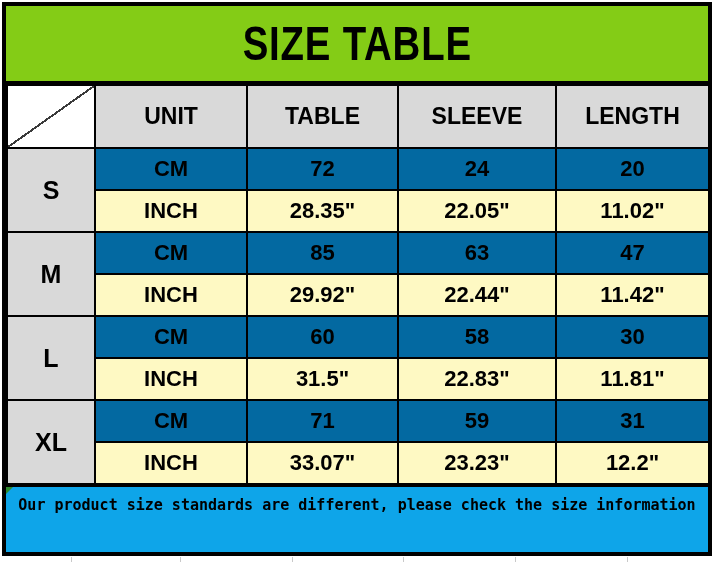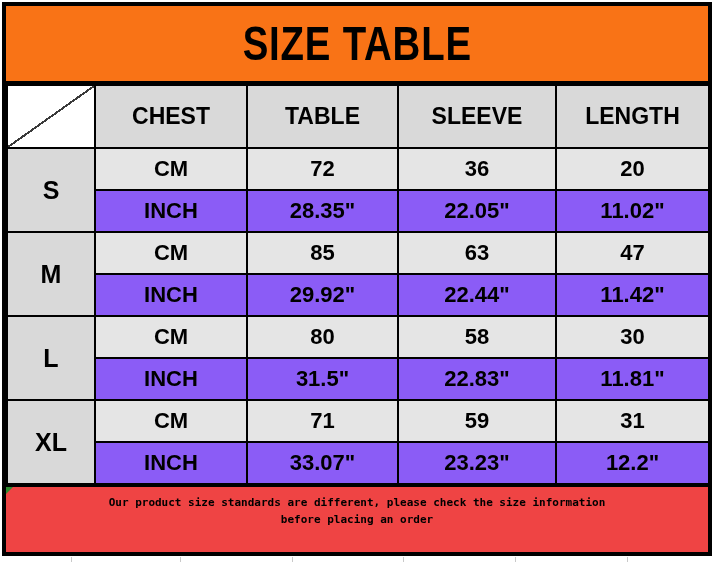--- a/index.html
+++ b/index.html
@@ -18,21 +18,21 @@
     box-sizing: border-box;
     border: 4px solid #000000;
     background: #ffffff;
     display: flex;
     flex-direction: column;
   }
   .titlebar {
     flex: none;
     height: 78px;
     box-sizing: border-box;
-    background: #f97316;
+    background: #84cc16;
     border-bottom: 3px solid #000000;
     display: flex;
     align-items: center;
     justify-content: center;
   }
   .title-text {
     font-size: 48px;
     font-weight: bold;
     color: #000000;
     letter-spacing: 1px;
@@ -60,33 +60,33 @@
   .size-grid th { background: #d9d9d9; font-size: 23px; font-weight: bold; }
   td.diag {
     background-color: #ffffff;
     background-image: linear-gradient(to bottom right,
       transparent calc(50% - 1px),
       #3a3a3a calc(50% - 1px),
       #3a3a3a calc(50% + 1px),
       transparent calc(50% + 1px));
   }
   td.size-cell { background: #d9d9d9; font-size: 25px; }
-  td.w { background: #e5e5e5; }
-  td.g { background: #8b5cf6; }
+  td.w { background: #0369a1; }
+  td.g { background: #fef9c3; }
   .note {
     flex: 1;
     position: relative;
     border-top: 2px solid #000000;
-    background: #ef4444;
+    background: #0ea5e9;
     text-align: center;
     padding-top: 7px;
     box-sizing: border-box;
     font-family: "DejaVu Sans Mono", "Liberation Mono", monospace;
     font-weight: bold;
-    font-size: 11px;
+    font-size: 15px;
     line-height: 1.55;
     color: #000000;
   }
   .note-line { white-space: nowrap; }
   .corner-marker {
     position: absolute;
     left: 0; top: 0;
     width: 0; height: 0;
     border-top: 7px solid #2e8b2e;
     border-right: 7px solid transparent;
@@ -113,31 +113,31 @@
       <colgroup>
         <col style="width:88px">
         <col style="width:152px">
         <col style="width:151px">
         <col style="width:158px">
         <col style="width:153px">
       </colgroup>
       <tbody>
         <tr class="hrow">
           <td class="diag"></td>
-          <th>CHEST</th>
+          <th>UNIT</th>
           <th>TABLE</th>
           <th>SLEEVE</th>
           <th>LENGTH</th>
         </tr>
 
         <tr class="drow">
           <td class="size-cell" rowspan="2">S</td>
           <td class="w">CM</td>
           <td class="w">72</td>
-          <td class="w">36</td>
+          <td class="w">24</td>
           <td class="w">20</td>
         </tr>
         <tr class="drow">
           <td class="g">INCH</td>
           <td class="g">28.35"</td>
           <td class="g">22.05"</td>
           <td class="g">11.02"</td>
         </tr>
 
         <tr class="drow">
@@ -150,21 +150,21 @@
         <tr class="drow">
           <td class="g">INCH</td>
           <td class="g">29.92"</td>
           <td class="g">22.44"</td>
           <td class="g">11.42"</td>
         </tr>
 
         <tr class="drow">
           <td class="size-cell" rowspan="2">L</td>
           <td class="w">CM</td>
-          <td class="w">80</td>
+          <td class="w">60</td>
           <td class="w">58</td>
           <td class="w">30</td>
         </tr>
         <tr class="drow">
           <td class="g">INCH</td>
           <td class="g">31.5"</td>
           <td class="g">22.83"</td>
           <td class="g">11.81"</td>
         </tr>
 
@@ -180,21 +180,20 @@
           <td class="g">33.07"</td>
           <td class="g">23.23"</td>
           <td class="g">12.2"</td>
         </tr>
       </tbody>
     </table>
 
     <div class="note">
       <div class="corner-marker"></div>
       <div class="note-line">Our product size standards are different, please check the size information</div>
-      <div class="note-line">before placing an order</div>
     </div>
 
   </div>
 
   <div class="tick" style="left:71px"></div>
   <div class="tick" style="left:180px"></div>
   <div class="tick" style="left:292px"></div>
   <div class="tick" style="left:403px"></div>
   <div class="tick" style="left:515px"></div>
   <div class="tick" style="left:627px"></div>

